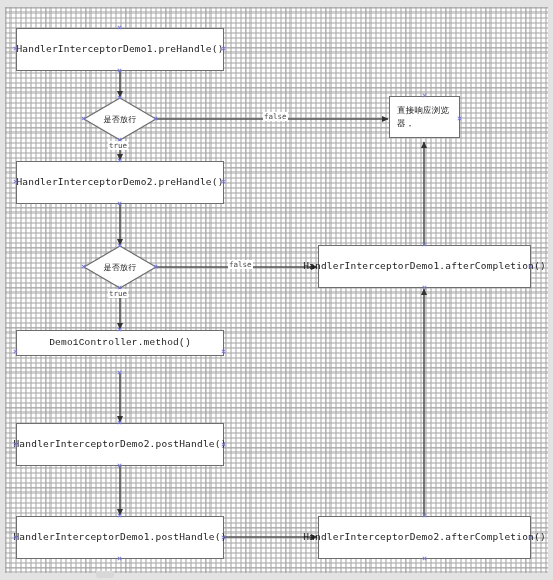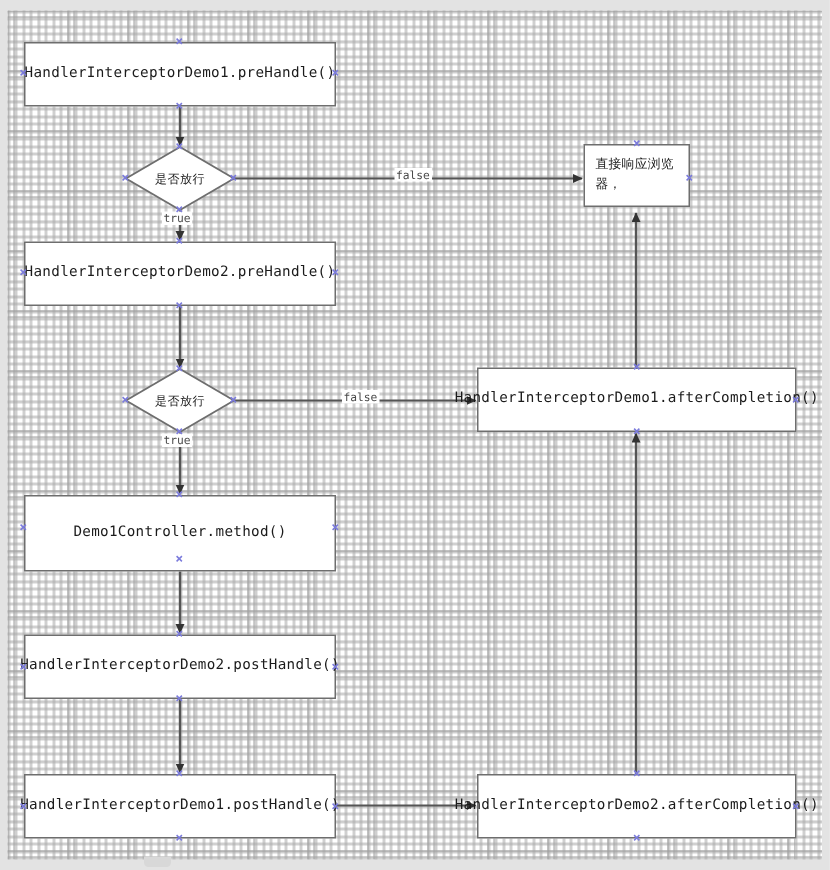--- a/index.html
+++ b/index.html
@@ -198,21 +198,21 @@
 
     <polygon points="120,98 156,119 120,140 84,119" fill="#ffffff" stroke="#6e6e6e" stroke-width="1.2"></polygon>
 
     <polygon points="120,246 156,267 120,288 84,267" fill="#ffffff" stroke="#6e6e6e" stroke-width="1.2"></polygon>
   </svg>
 
   <div class="node-box" style="left:16px;  top:28px;  width:208px; height:43px;">HandlerInterceptorDemo1.preHandle()</div>
 
   <div class="node-box" style="left:16px;  top:161px; width:208px; height:43px;">HandlerInterceptorDemo2.preHandle()</div>
 
-  <div class="node-box" style="left:16px;  top:330px; width:208px; height:51px;">Demo1Controller.method()</div>
+  <div class="node-box" style="left:16px;  top:330px; width:208px; height:26px;font-family:Liberation Mono, monospace;">Demo1Controller.method()</div>
 
   <div class="node-box" style="left:16px;  top:423px; width:208px; height:43px;">HandlerInterceptorDemo2.postHandle()</div>
 
   <div class="node-box" style="left:16px;  top:516px; width:208px; height:43px;">HandlerInterceptorDemo1.postHandle()</div>
 
   <div class="node-box cjk" style="left:389px; top:96px; width:71px; height:42px;">
     <div>
       <div>直接响应浏览器，</div>
     </div>
   </div>

